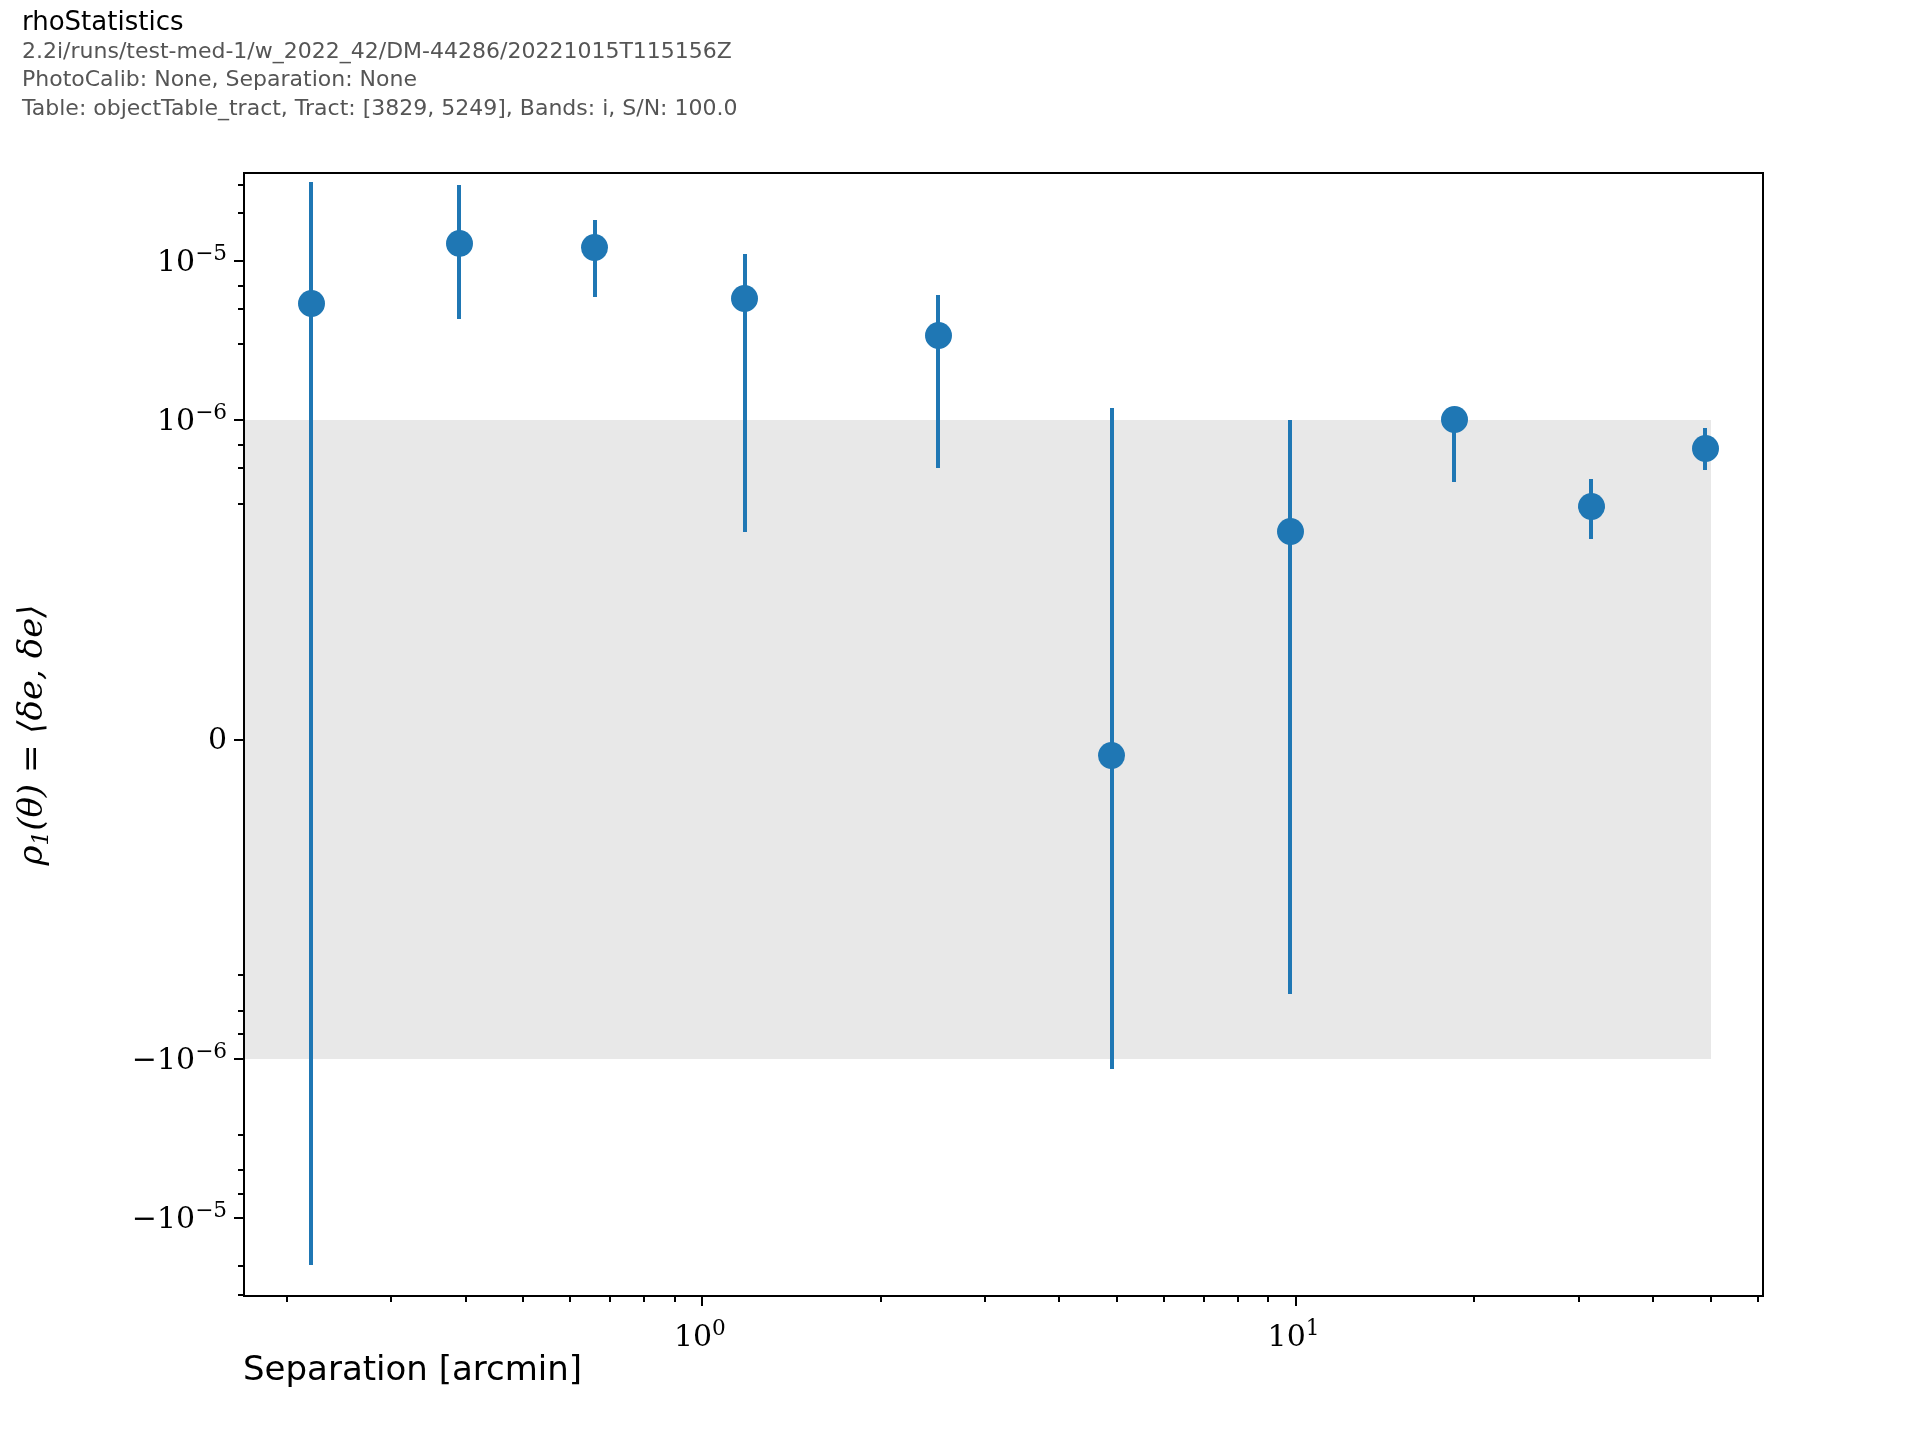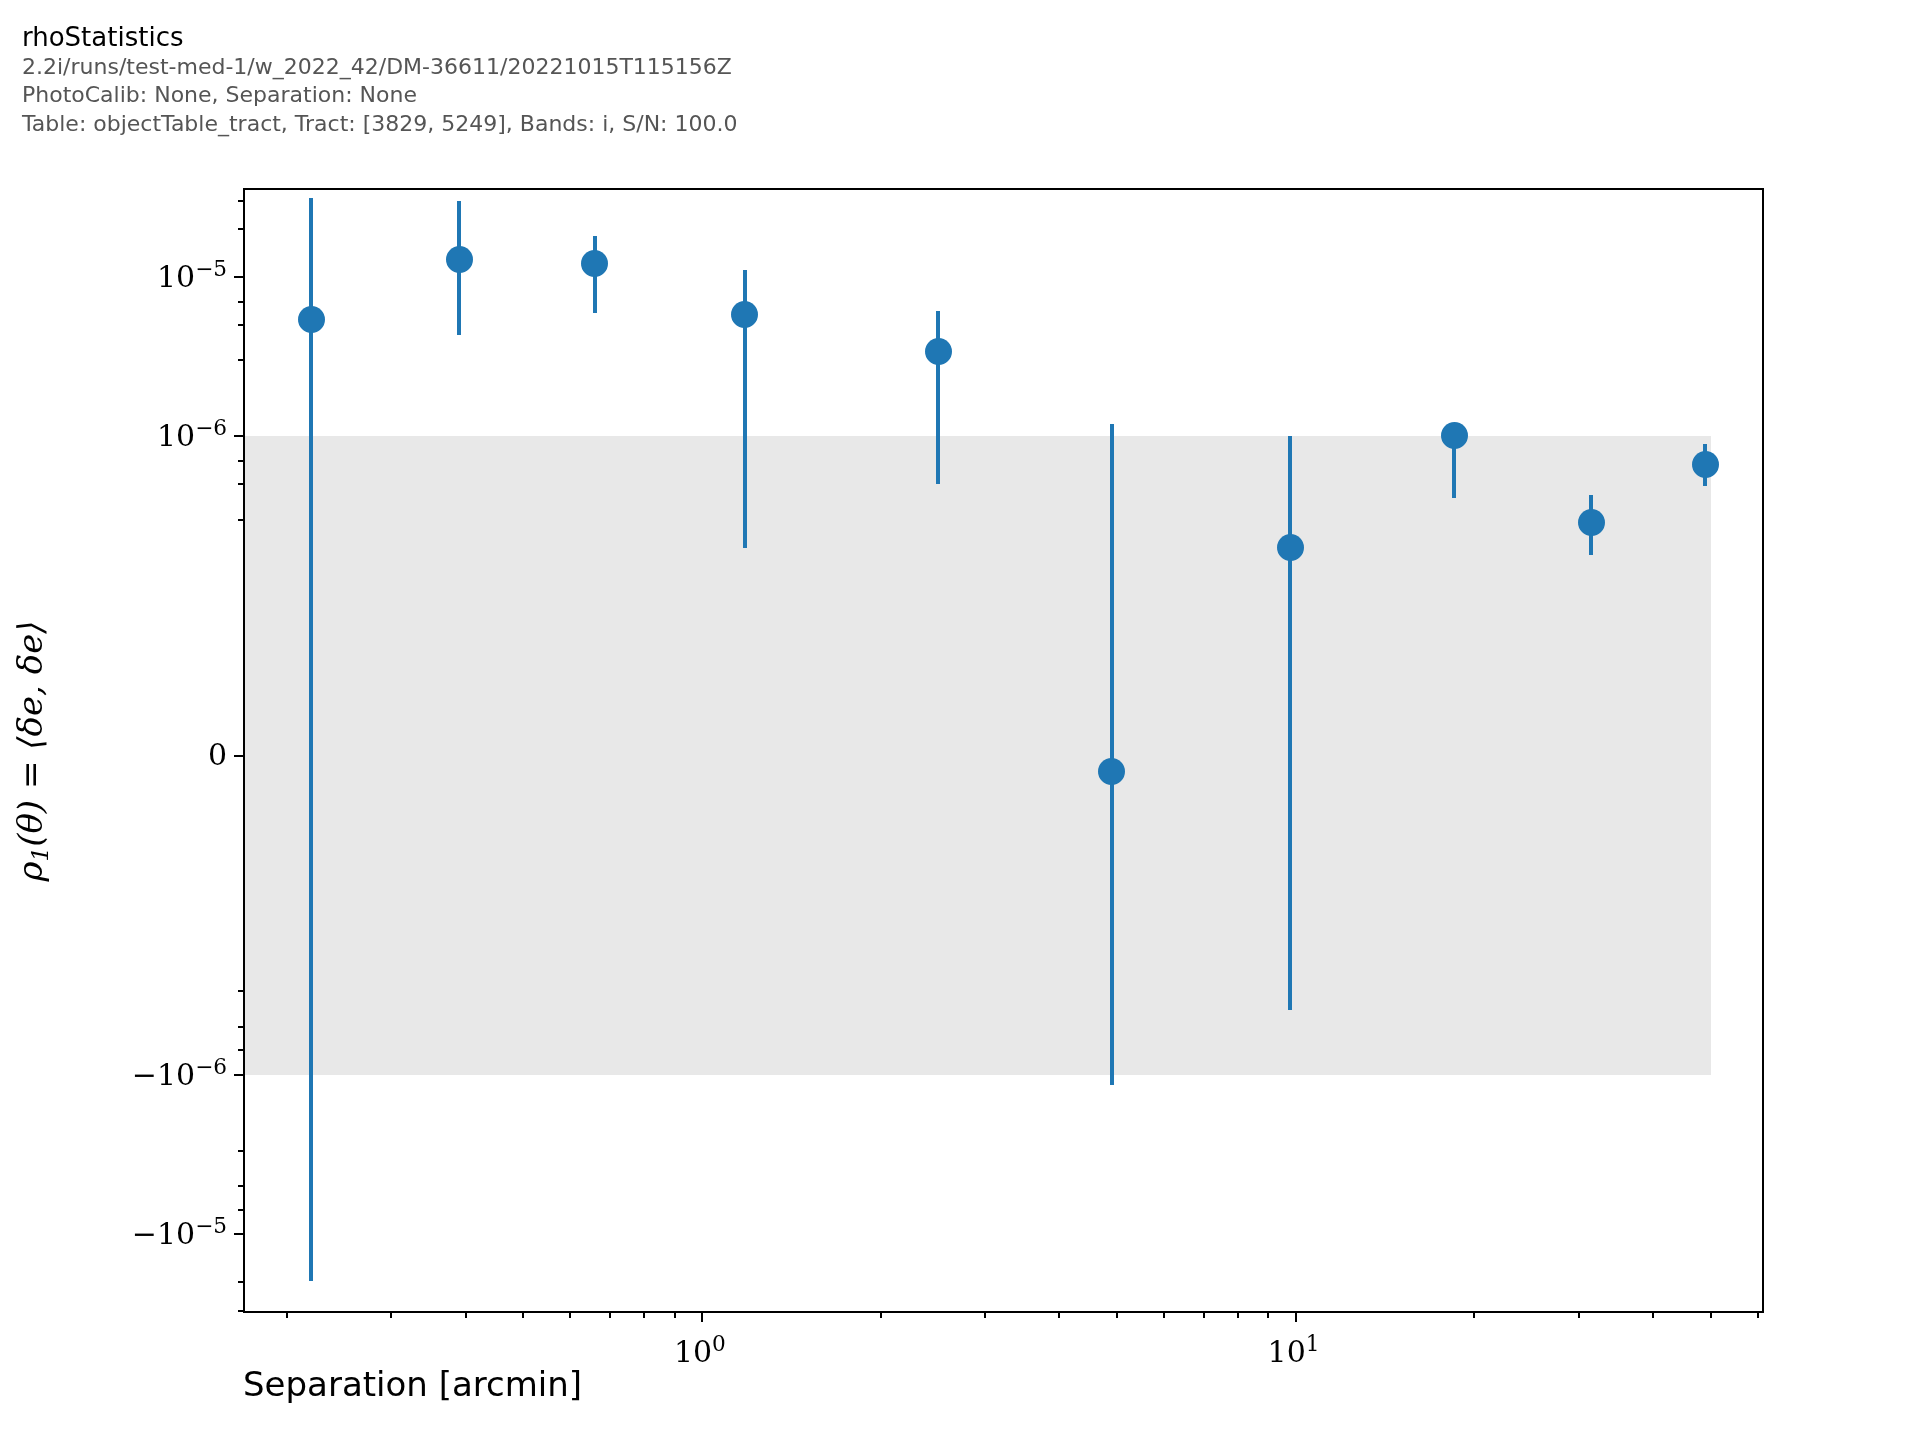--- a/index.html
+++ b/index.html
@@ -14,21 +14,21 @@
   #header{position:absolute;left:22px;top:6px;width:1600px;}
   #plot-title{
     font-size:26px;color:#000;line-height:1.18;letter-spacing:0px;
     font-family:"DejaVu Sans","Liberation Sans",sans-serif;
   }
   .subtitle-line{
     font-size:22px;color:#555555;line-height:1.30;white-space:pre;
     font-family:"DejaVu Sans","Liberation Sans",sans-serif;
   }
   
-  #figure{position:absolute;left:0;top:16px;width:1920px;height:1124px;}
+  #figure{position:absolute;left:0;top:0;width:1920px;height:1124px;}
   #axes-frame{
     position:absolute;
     left:243px;top:172px;width:1521px;height:1125px;
     border:2px solid #000000;
     box-sizing:border-box;
     background:#ffffff;
   }
   #shaded-band{
     position:absolute;
     background:#e8e8e8;
@@ -71,21 +71,21 @@
   #ylabel sub{font-size:0.68em;vertical-align:baseline;position:relative;top:0.28em;}
   .upr{font-style:normal;}
 </style>
 </head>
 <body>
 
 <div id="figure">
 
   <div id="header">
     <div id="plot-title">rhoStatistics</div>
-    <div class="subtitle-line">2.2i/runs/test-med-1/w_2022_42/DM-36611/20221015T115156Z</div>
+    <div class="subtitle-line">2.2i/runs/test-med-1/w_2022_42/DM-44286/20221015T115156Z</div>
     <div class="subtitle-line">PhotoCalib: None, Separation: None</div>
     <div class="subtitle-line">Table: objectTable_tract, Tract: [3829, 5249], Bands: i, S/N: 100.0</div>
   </div>
 
   <div id="ylabel-wrap">
     <div id="ylabel">ρ<sub>1</sub>(θ)<span class="upr">&nbsp;=&nbsp;</span>⟨δe,&nbsp;δe⟩</div>
   </div>
 
   <div id="axes-frame">
     <div id="shaded-band" style="left: 0px; width: 1465.54px; top: 246.421px; height: 638.369px; background: rgb(232, 232, 232);"></div>

